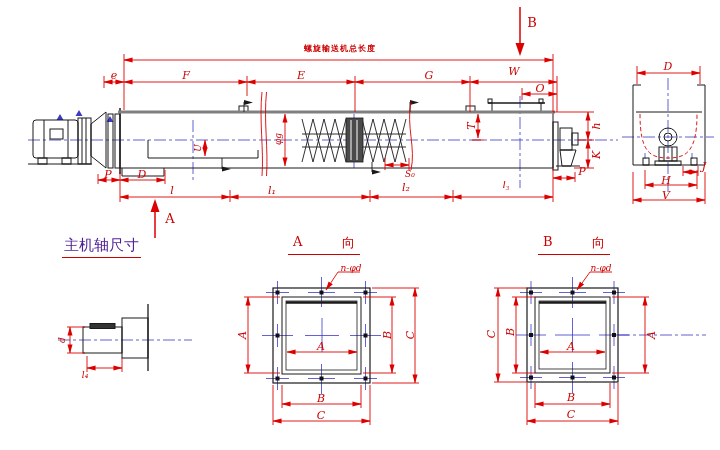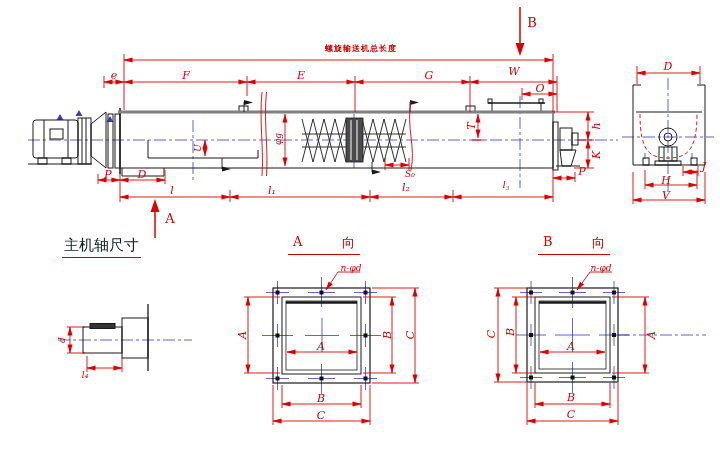--- a/index.html
+++ b/index.html
@@ -4,24 +4,24 @@
 <style>
   html,body{margin:0;padding:0;}
   body{width:720px;height:450px;position:relative;background:#ffffff;overflow:hidden;
        font-family:"DejaVu Sans",sans-serif;}
   svg{position:absolute;left:0;top:0;}
   .lbl{position:absolute;color:#cc0000;font:italic 11px "DejaVu Serif",serif;
        transform:translate(-50%,-50%);white-space:nowrap;line-height:1;}
   .rot{transform:translate(-50%,-50%) rotate(-90deg);}
   .sm{font-size:9px;}
   .note{position:absolute;transform:translate(-50%,-50%);color:#cc0000;
-        font:bold 8px "DejaVu Sans",sans-serif;letter-spacing:1px;white-space:nowrap;margin-left:21px;}
+        font:bold 8px "DejaVu Sans",sans-serif;letter-spacing:1px;white-space:nowrap;}
   .viewletter{position:absolute;transform:translate(-50%,-50%);color:#cc0000;
         font:13px "DejaVu Serif",serif;}
-  .cn-title{position:absolute;color:#0f172a;border-bottom:1.5px solid #cc0000;
+  .cn-title{position:absolute;color:#4c1d95;border-bottom:1.5px solid #cc0000;
         font:15px "DejaVu Sans",sans-serif;padding:0 2px 2px 2px;white-space:nowrap;}
   .view-title{position:absolute;display:flex;justify-content:space-between;
         color:#cc0000;border-bottom:1.5px solid #cc0000;
         font:13px "DejaVu Serif",serif;padding:0 5px 2px 5px;}
 </style>
 </head>
 <body>
 
 <svg width="720" height="450" viewBox="0 0 720 450">
   <defs>

